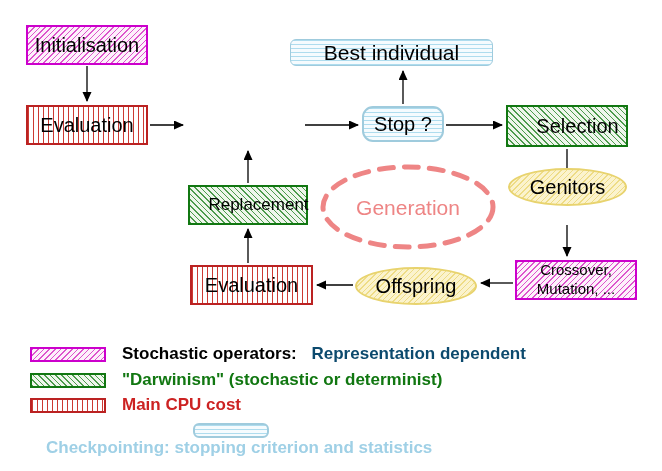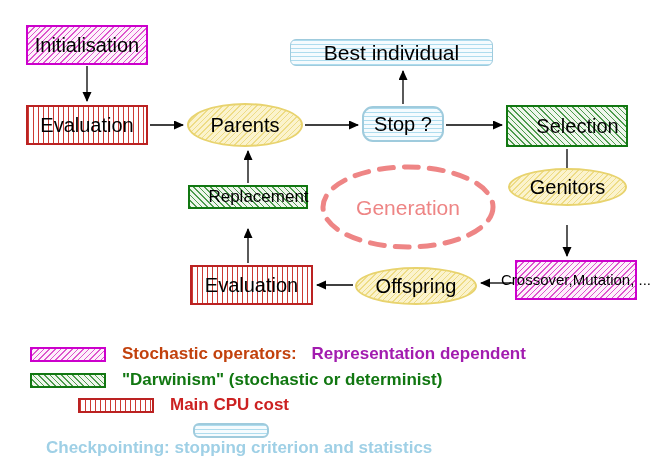--- a/index.html
+++ b/index.html
@@ -20,39 +20,39 @@
     background-image:repeating-linear-gradient(90deg,#cc3a33 0,#cc3a33 1px,transparent 1px,transparent 5px);}
   .stripes-cyan{background-color:#f5fbfe;
     background-image:repeating-linear-gradient(180deg,#aedcee 0,#aedcee 1px,transparent 1px,transparent 4px);border-radius:6px;}
   
   #n-init{left:26px;top:25px;width:122px;height:40px;border:2px solid #cc00cc;font-size:20px;}
   #n-eval-top{left:26px;top:105px;width:122px;height:40px;border:2px solid #bb2222;font-size:20px;}
   #n-parents{left:187px;top:103px;width:116px;height:44px;border:2px solid #e8d36e;border-radius:50%;font-size:20px;}
   #n-best{left:290px;top:39px;width:203px;height:27px;border:1px solid #9fcbdd;font-size:21px;}
   #n-stop{left:362px;top:106px;width:82px;height:36px;border:2px solid #9fcbdd;border-radius:11px;font-size:20px;}
   #n-selection{left:506px;top:105px;width:122px;height:42px;border:2px solid #117711;font-size:20px;}
-  #n-replacement{left:188px;top:185px;width:120px;height:24px;border:2px solid #117711;font-size:17px;}
+  #n-replacement{left:188px;top:185px;width:120px;height:40px;border:2px solid #117711;font-size:17px;}
   #n-genitors{left:508px;top:168px;width:119px;height:38px;border:2px solid #e8d36e;border-radius:50%;font-size:20px;}
   #n-crossover{left:515px;top:260px;width:122px;height:40px;border:2px solid #cc00cc;font-size:15px;
-               flex-direction:row;line-height:1.25;}
+               flex-direction:column;line-height:1.25;}
   #n-offspring{left:355px;top:267px;width:122px;height:38px;border:2px solid #e8d36e;border-radius:50%;font-size:20px;}
   #n-eval-bot{left:190px;top:265px;width:123px;height:40px;border:2px solid #bb2222;font-size:20px;}
   #n-generation-label{left:323px;top:167px;width:170px;height:81px;color:#ee8585;font-size:21px;}
   
   #edges{position:absolute;left:0;top:0;width:662px;height:471px;pointer-events:none;}
   
   .legend-row{position:absolute;left:30px;display:flex;align-items:center;height:16px;}
   .legend-swatch{width:76px;height:15px;box-sizing:border-box;flex:0 0 auto;}
   .legend-text{margin-left:16px;font-size:17px;font-weight:bold;white-space:nowrap;}
-  #lg1{top:346px;} #lg2{top:372px;} #lg3{top:397px;margin-left:48px;} #lg4{top:423px;flex-direction:column;}
+  #lg1{top:346px;} #lg2{top:372px;} #lg3{top:397px;} #lg4{top:423px;flex-direction:column;}
   #lg1 .legend-swatch{border:2px solid #cc00cc;}
   #lg2 .legend-swatch{border:2px solid #117711;}
   #lg3 .legend-swatch{border:2px solid #bb2222;}
   #lg4 .legend-swatch{border:2px solid #9fcbdd;}
-  #lg1 .t1{color:#c2410c;} #lg1 .t2{color:#a21caf;margin-left:10px;}
+  #lg1 .t1{color:#000000;} #lg1 .t2{color:#0c4a6e;margin-left:10px;}
   #lg2 .legend-text{color:#117711;}
   #lg3 .legend-text{color:#cc2222;}
   #lg4 .legend-text{color:#9fd0e6;}
 </style>
 </head>
 <body>
 
 <div id="stage">
 
   <svg id="edges" viewBox="0 0 662 471" xmlns="http://www.w3.org/2000/svg">
@@ -70,21 +70,20 @@
     <line x1="567" y1="149" x2="567" y2="181" stroke="#000" stroke-width="1.3" marker-end="url(#ah)"></line>
     <line x1="567" y1="225" x2="567" y2="256" stroke="#000" stroke-width="1.3" marker-end="url(#ah)"></line>
     <line x1="513" y1="283" x2="481" y2="283" stroke="#000" stroke-width="1.3" marker-end="url(#ah)"></line>
     <line x1="353" y1="285" x2="317" y2="285" stroke="#000" stroke-width="1.3" marker-end="url(#ah)"></line>
     <line x1="248" y1="263" x2="248" y2="229" stroke="#000" stroke-width="1.3" marker-end="url(#ah)"></line>
     <line x1="248" y1="183" x2="248" y2="151" stroke="#000" stroke-width="1.3" marker-end="url(#ah)"></line>
   </svg>
 
   <div class="node hatch-magenta" id="n-init">Initialisation</div>
   <div class="node stripes-red" id="n-eval-top">Evaluation</div>
-  <div class="node hatch-yellow" id="n-parents">Parents</div>
   <div class="node stripes-cyan" id="n-best">Best individual</div>
   <div class="node stripes-cyan" id="n-stop">Stop ?</div>
   <div class="node hatch-green" id="n-selection">Selection</div>
   <div class="node hatch-green" id="n-replacement">Replacement</div>
   <div class="node hatch-yellow" id="n-genitors">Genitors</div>
   <div class="node hatch-magenta" id="n-crossover">
     <span>Crossover,</span>
     <span>Mutation, ...</span>
   </div>
   <div class="node hatch-yellow" id="n-offspring">Offspring</div>

